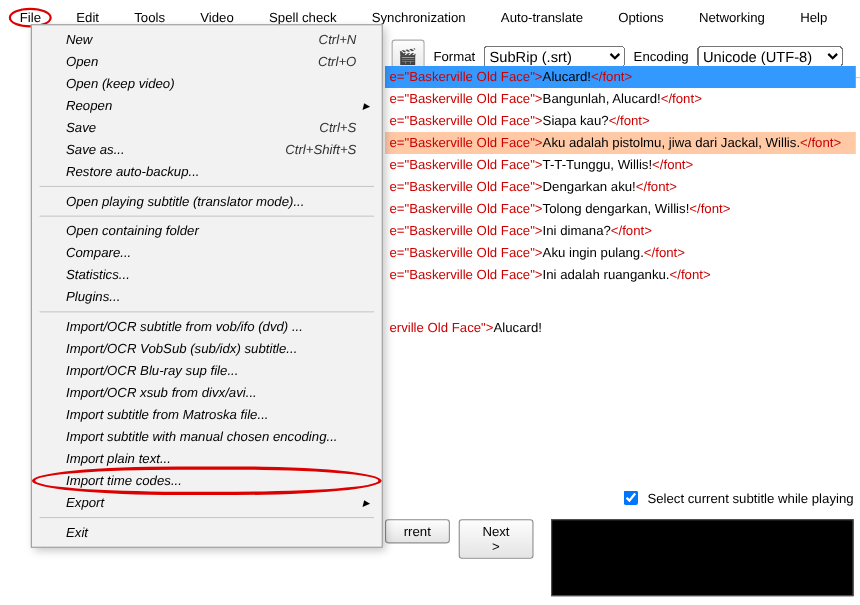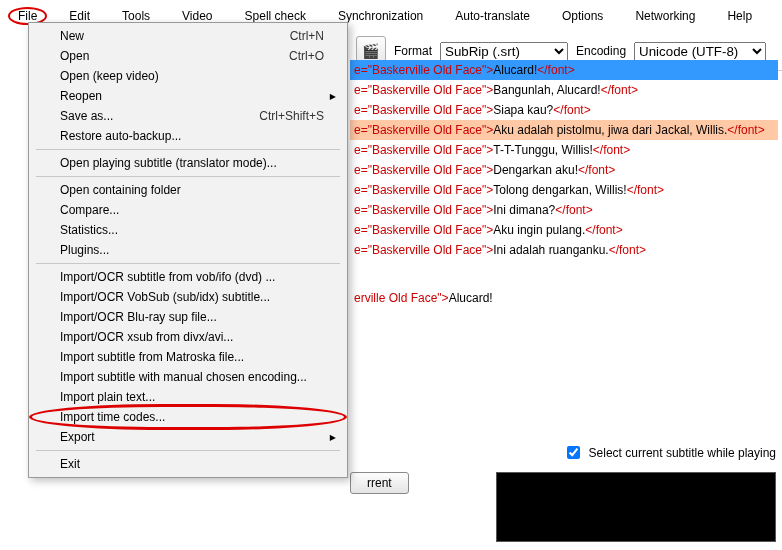--- a/index.html
+++ b/index.html
@@ -58,20 +58,21 @@
     box-shadow: 3px 3px 8px rgba(0,0,0,.25);
     padding: 3px;
     z-index: 100;
   }
   .dropdown .di {
     display: flex;
     justify-content: space-between;
     align-items: center;
     padding: 3px 20px 3px 28px;
     position: relative;
+    font-style: italic;
   }
   .dropdown .di.sub::after {
     content: "▶";
     font-size: 8px;
     position: absolute; right: 8px;
   }
   .dropdown hr {
     border: none;
     border-top: 1px solid #c8c8c8;
     margin: 3px 4px;
@@ -167,20 +168,24 @@
     </div>
   <div class="di">
       <span>Open</span>
       <span class="shortcut">Ctrl+O</span>
     </div>
   <div class="di">
       <span>Open (keep video)</span>
     </div>
   <div class="di sub">
       <span>Reopen</span>
+    </div>
+  <div class="di">
+      <span>Save</span>
+      <span class="shortcut">Ctrl+S</span>
     </div>
   <div class="di">
       <span>Save as...</span>
       <span class="shortcut">Ctrl+Shift+S</span>
     </div>
   <div class="di">
       <span>Restore auto-backup...</span>
     </div>
   <hr>
   <div class="di">
@@ -248,16 +253,17 @@
     <div><span class="prefix">erville Old Face"&gt;</span><span class="txt">Alucard!</span><span class="close"></span></div>
   </div>
 
 <div class="bottom-area">
   <div class="row-chk">
     <input type="checkbox" checked="" style="">
     <span>Select current subtitle while playing</span>
   </div>
   <div class="row-btns">
     <button class="win">rrent</button>
+    <button class="win">Next &gt;</button>
     <div style="flex:1"></div>
     <div class="video-pane"></div>
   </div>
 </div>
 
 </body></html>

